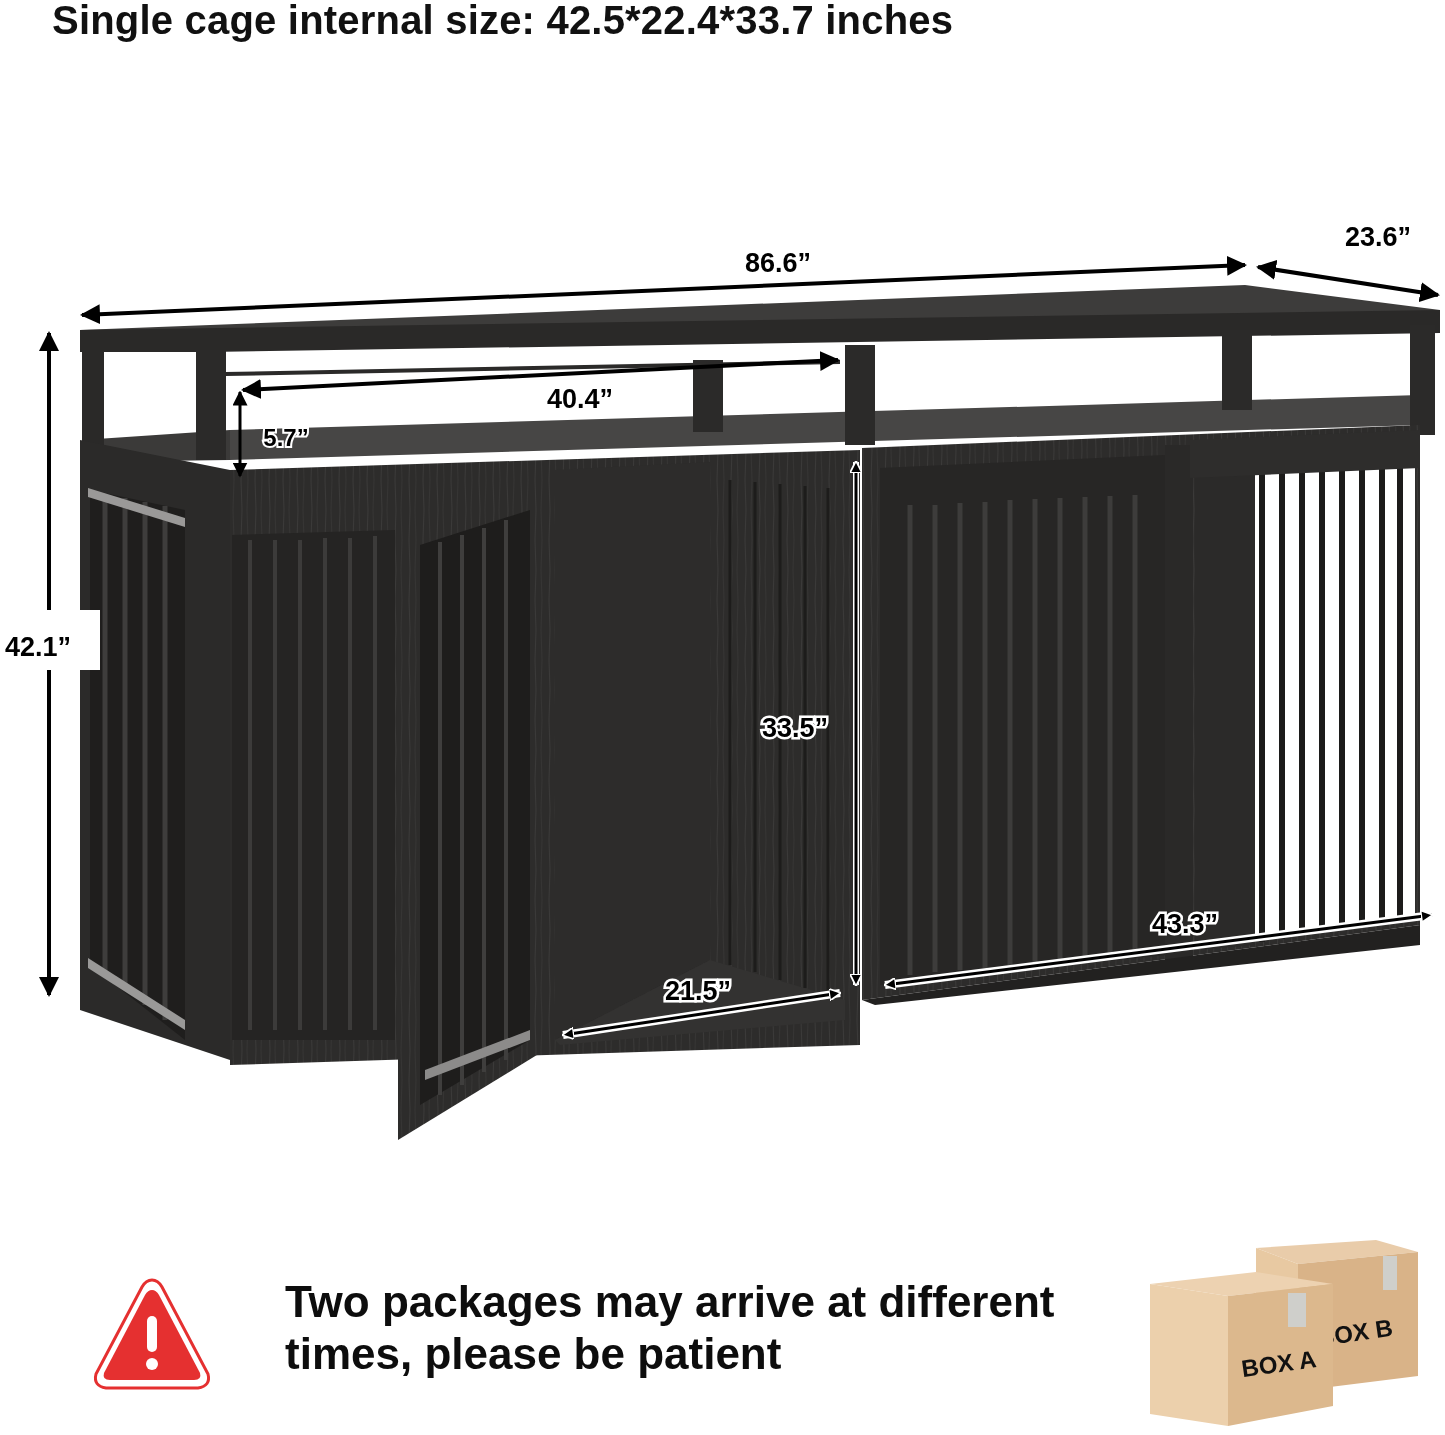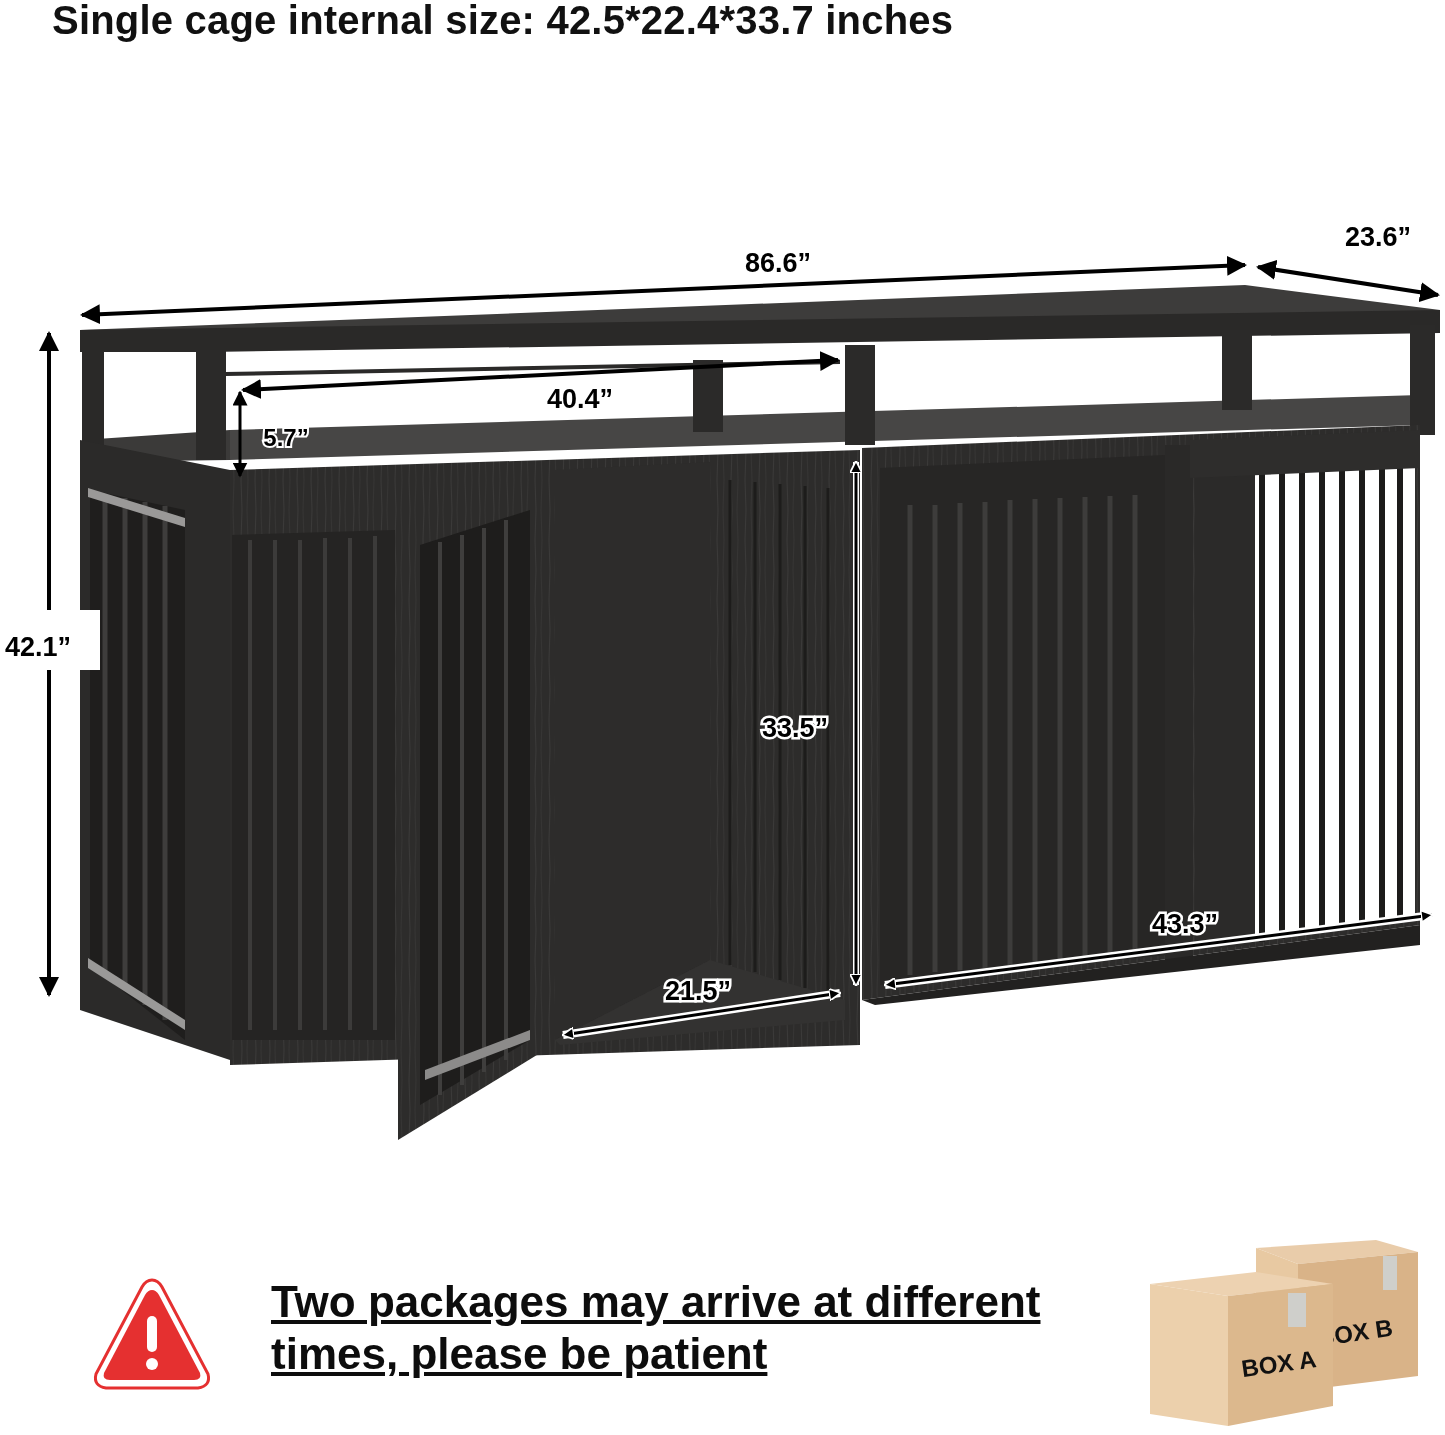--- a/index.html
+++ b/index.html
@@ -1,20 +1,20 @@
 <!DOCTYPE html>
 <html><head>
 <meta charset="utf-8">
 <style>
   html, body { margin:0; padding:0; background:#ffffff; }
   body { width:1445px; height:1435px; position:relative; overflow:hidden; font-family:"Liberation Sans", sans-serif; }
   .headline { position:absolute; left:52px; top:-2px; font-size:40px; font-weight:bold; color:#111; letter-spacing:0.2px; white-space:nowrap; }
   .scene { position:absolute; left:0; top:0; width:1445px; height:1200px; }
   .dim { font-family:"Liberation Sans", sans-serif; font-weight:bold; }
-  .notice { position:absolute; left:271px; top:1276px; font-size:44px; font-weight:bold; color:#0d0d0d; line-height:52px; width:860px;text-decoration:underline; }
+  .notice { position:absolute; left:285px; top:1276px; font-size:44px; font-weight:bold; color:#0d0d0d; line-height:52px; width:860px; }
   .warn { position:absolute; left:92px; top:1276px; width:120px; height:116px; }
   .boxes { position:absolute; left:1138px; top:1236px; width:290px; height:190px; }
 </style>
 </head>
 <body>
 
 <div class="headline">Single cage internal size: 42.5*22.4*33.7 inches</div>
 
 <svg class="scene" viewBox="0 0 1445 1200" xmlns="http://www.w3.org/2000/svg">
   <defs>

